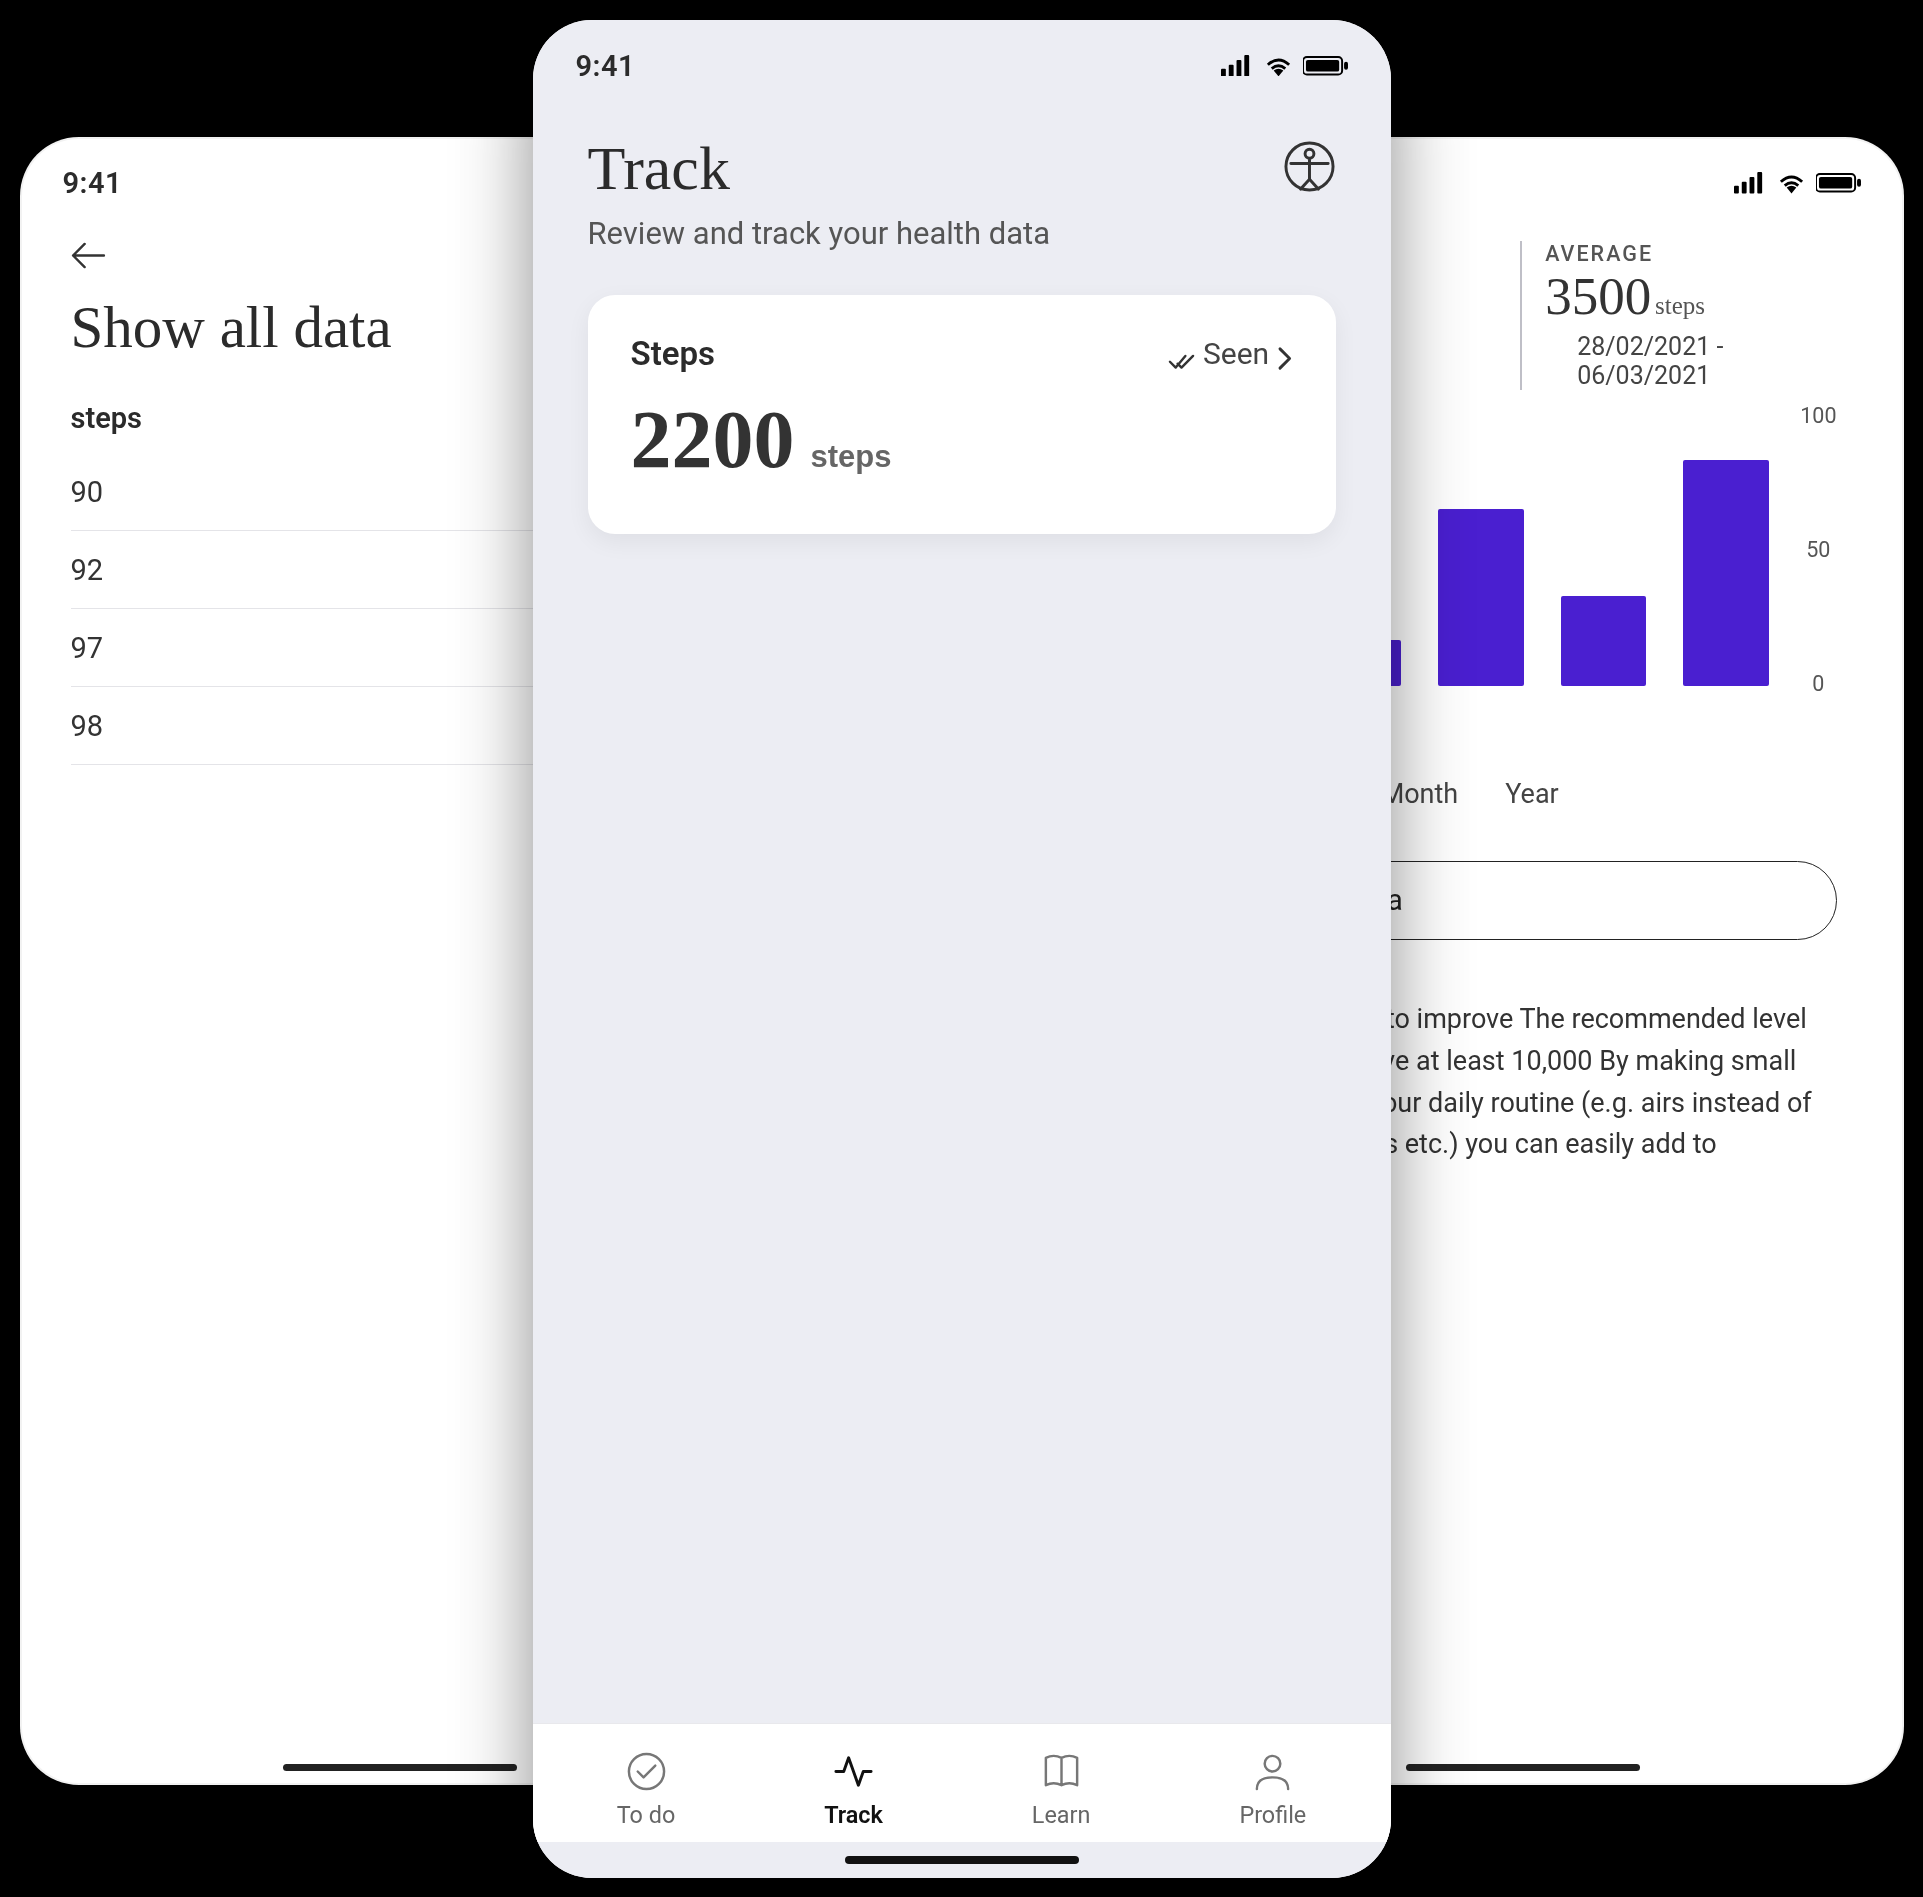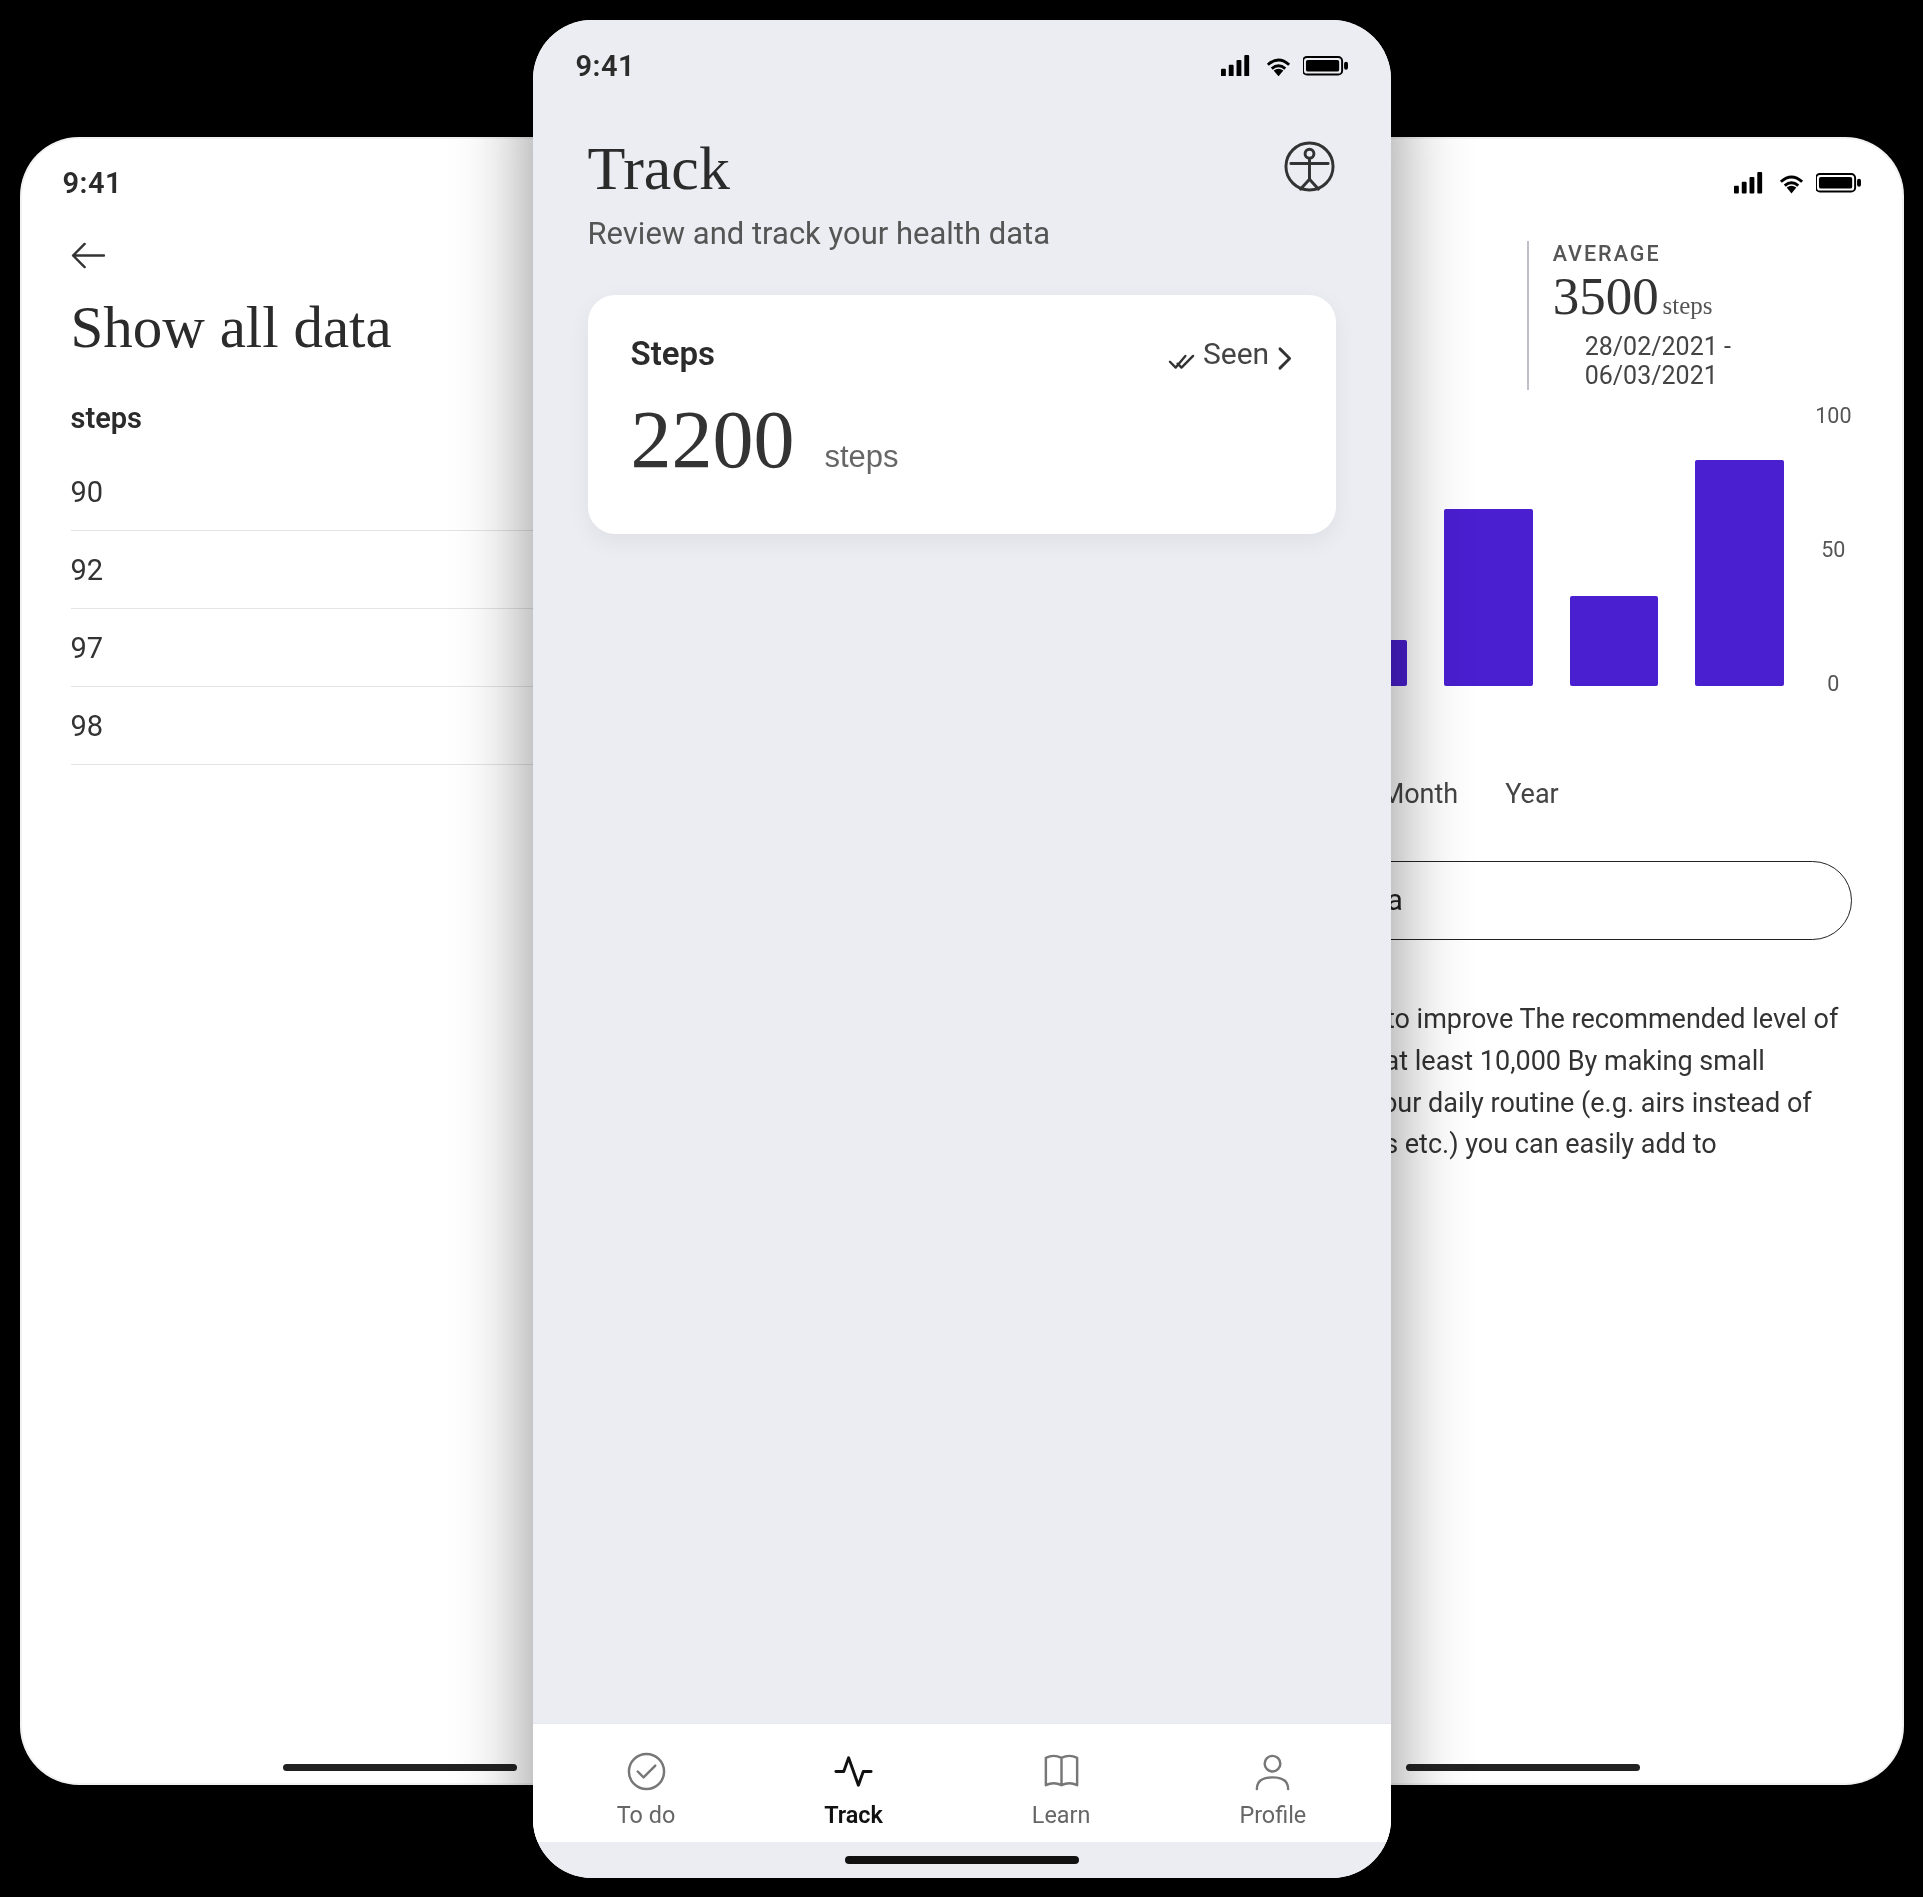--- a/index.html
+++ b/index.html
@@ -69,21 +69,21 @@
   .left h1{font-family:Georgia,"Times New Roman",serif;font-weight:400;font-size:59px;margin:5.9px 0 39px 0;}
   .section-label{font-weight:600;font-size:29px;margin-bottom:17.6px;}
   .data-row{
     display:flex;justify-content:space-between;align-items:center;
     padding:21.5px 0;border-bottom:1px solid var(--divider);
     font-size:29px;color:#333;
   }
   .data-row .date{color:#333;white-space:nowrap;}
 
   
-  .right .content{padding:33px 52px 0 51px;}
+  .right .content{padding:33px 67px 0 51px;}
   .summary-row{display:flex;gap:35px;margin-bottom:23.4px;}
   .summary-col{flex:1;border-left:2px solid #bfbfc7;padding-left:23.4px;}
   .summary-col .caption{font-size:21.5px;letter-spacing:2px;color:#555;font-weight:500;}
   .summary-col .big{font-family:Georgia,serif;font-size:53px;color:#333;}
   .summary-col .unit{font-size:25px;color:#555;margin-left:3.9px;}
   .summary-col .meta{font-size:25px;color:#444;margin-top:5.9px;margin-left:32px;}
 
   
   .chart-wrap{position:relative;height:322px;margin-top:9.8px;width:100%;}
   .chart-bars{display:flex;align-items:flex-end;height:273px;gap:37px;position:absolute;bottom:49px;left:0;right:68px;}
@@ -111,21 +111,21 @@
   .track-head{display:flex;justify-content:space-between;align-items:center;}
   .subtitle{font-size:31px;color:#555;margin:11px 0 43px 0;}
 
   .card{
     background:#fff;border-radius:27px;padding:39px 43px 47px 43px;
     box-shadow:0 7.8px 23.4px rgba(0,0,0,.06);
   }
   .card-head{display:flex;justify-content:space-between;align-items:center;margin-bottom:19.5px;}
   .card-title{font-size:33px;font-weight:600;}
   .seen{display:flex;align-items:flex-end;gap:7.8px;font-size:30px;color:#444;}
-  .metric{font-family:Georgia,serif;font-size:82px;color:#333;display:flex;align-items:baseline;gap:30px;}
+  .metric{font-family:Georgia,serif;font-size:82px;color:#333;display:flex;align-items:baseline;gap:16px;font-weight:bold;}
   .metric .u{font-family:-apple-system,sans-serif;font-size:31px;color:#666;}
 
   
   .bottomnav{
     background:#fff;border-top:1px solid #e8e8ec;
     display:flex;justify-content:space-around;align-items:flex-end;
     padding:19.5px 9.8px 7.8px 9.8px;
   }
   .nav-item{display:flex;flex-direction:column;align-items:center;gap:7.8px;color:#666;font-size:23.4px;cursor:pointer;padding:5.9px 17.6px;}
   .nav-item.active{color:#111;font-weight:600;}

